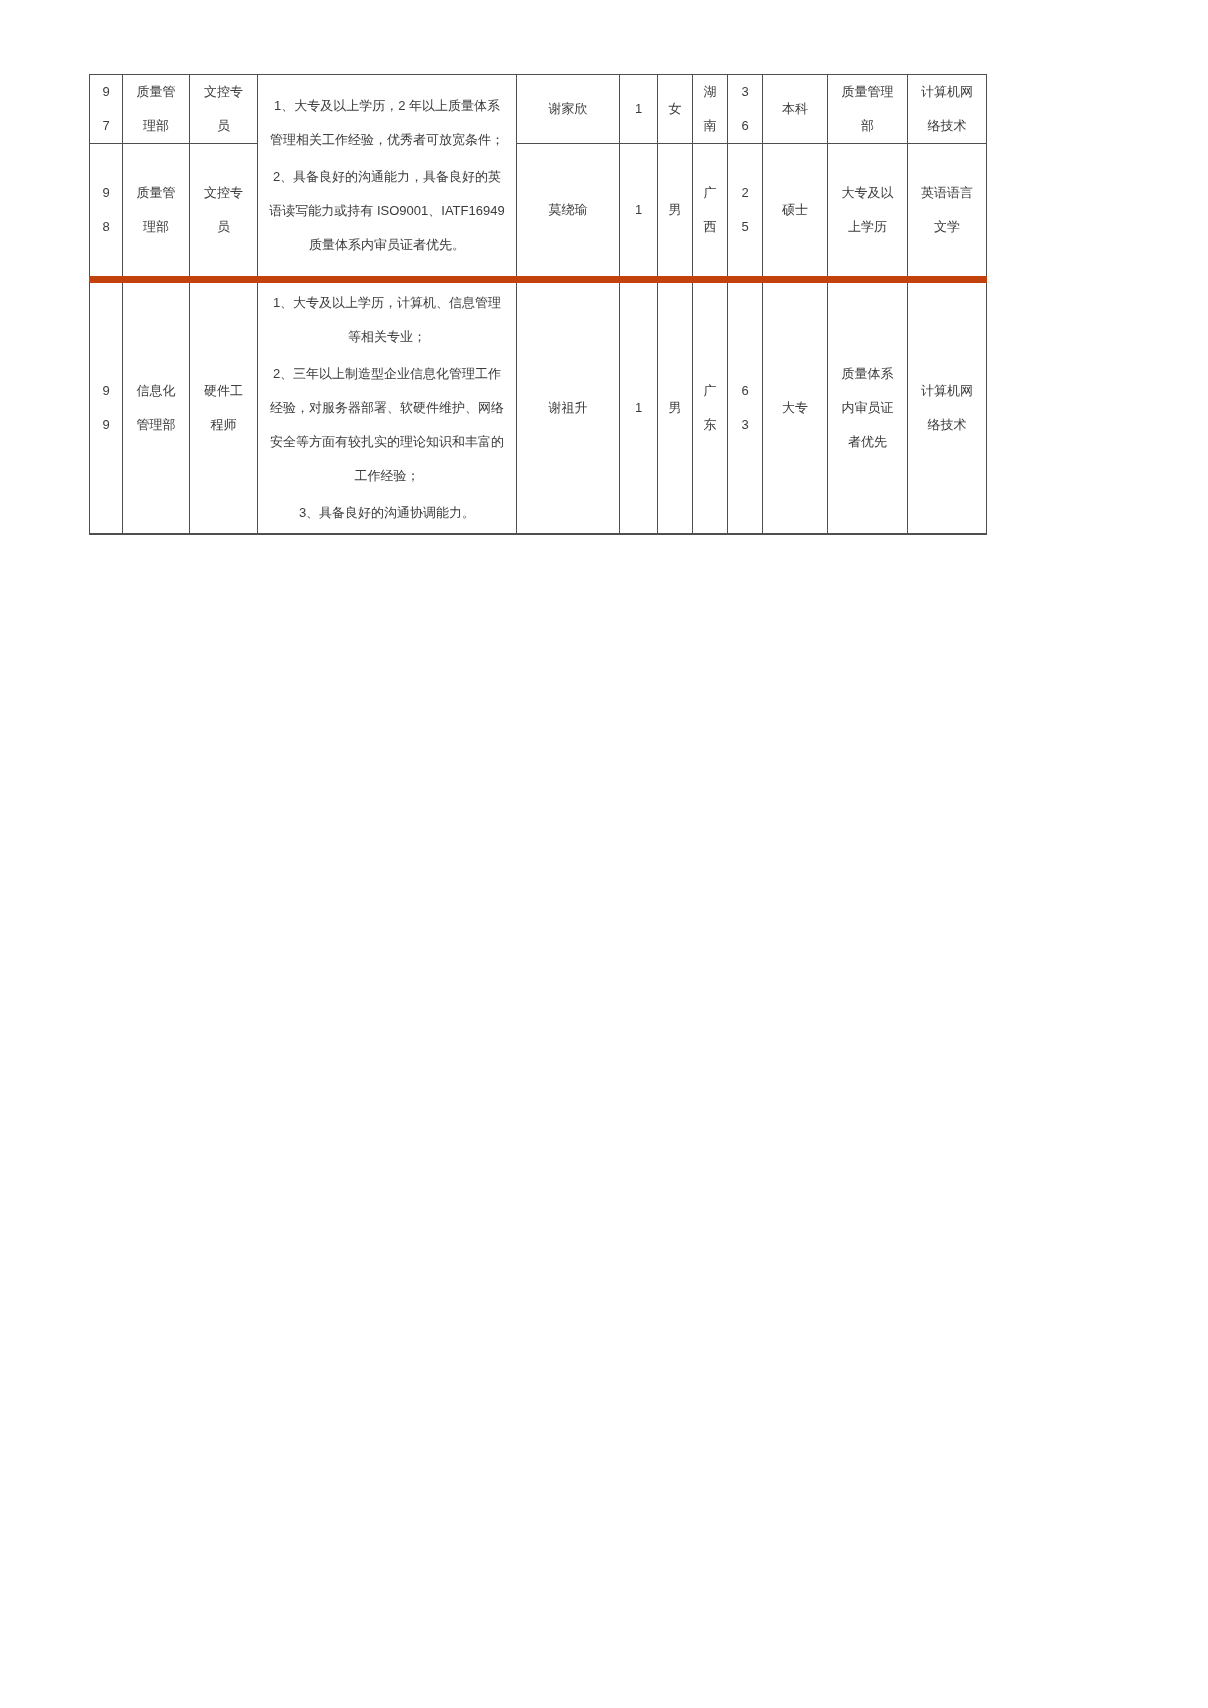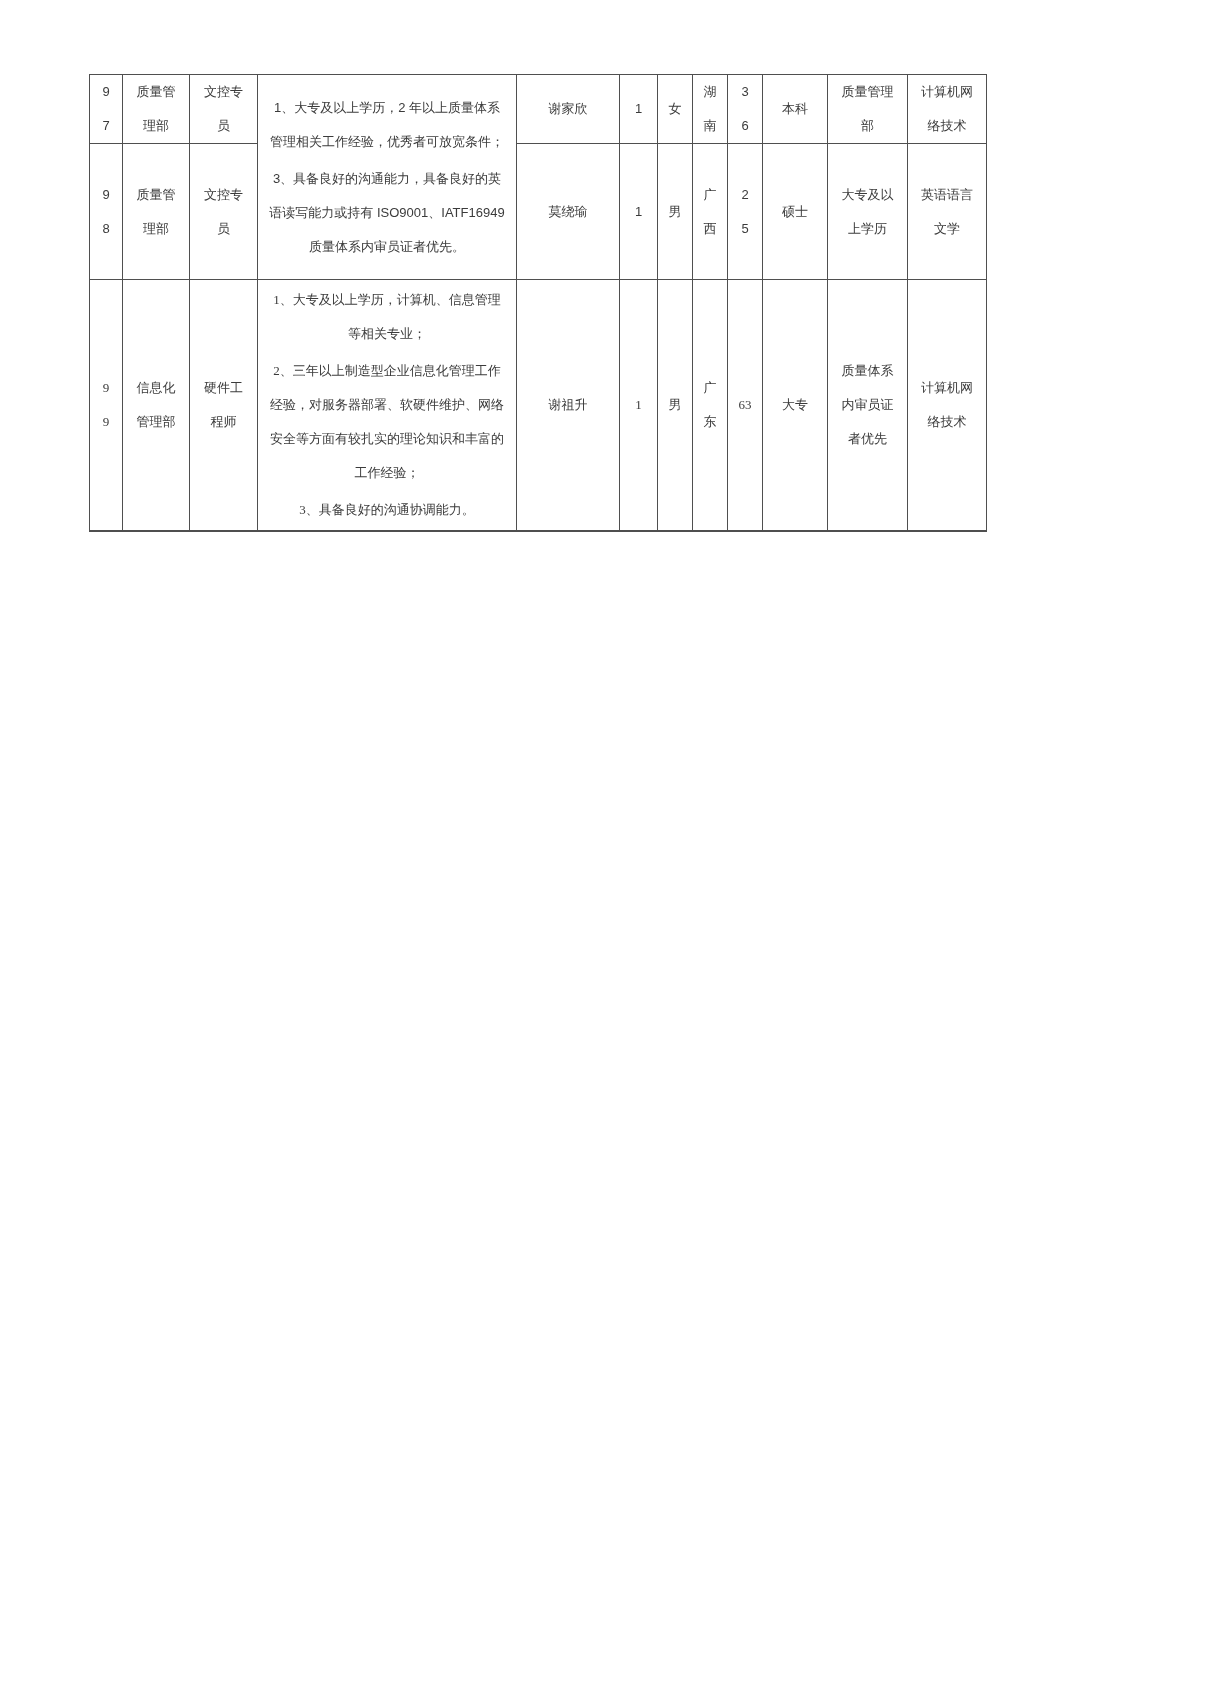--- a/index.html
+++ b/index.html
@@ -30,21 +30,21 @@
     text-align: center;
     vertical-align: middle;
     padding: 0 10px;
     line-height: 34px;
     overflow: hidden;
     word-break: break-all;
   }
   tr.r1 { height: 44px; }
   tr.r2 { height: 136px; }
   tr.r3 { height: 225px; }
-  tr.thick-top td { border-top: 1px solid #c2410c; font-family: Liberation Serif, serif; }
+  tr.thick-top td { border-top: 7px solid #c2410c; }
   tr.last td { border-bottom: 2px solid #4f4f4f; }
   td.req {
     padding: 2px 5px;
     text-align: center;
   }
   td.req .para {
     margin: 3px 0;
     line-height: 34px;
     text-align: center;
   }
@@ -68,21 +68,21 @@
       <col style="width:80px">
       <col style="width:79px">
     </colgroup>
     <tbody>
       <tr class="r1">
         <td>97</td>
         <td>质量管理部</td>
         <td>文控专员</td>
         <td class="req" rowspan="2">
           <div class="para">1、大专及以上学历，2 年以上质量体系管理相关工作经验，优秀者可放宽条件；</div>
-          <div class="para">3、具备良好的沟通能力，具备良好的英语读写能力或持有 ISO9001、IATF16949 质量体系内审员证者优先。</div>
+          <div class="para">2、具备良好的沟通能力，具备良好的英语读写能力或持有 ISO9001、IATF16949 质量体系内审员证者优先。</div>
         </td>
         <td>谢家欣</td>
         <td>1</td>
         <td>女</td>
         <td>湖南</td>
         <td>36</td>
         <td>本科</td>
         <td>质量管理部</td>
         <td>计算机网络技术</td>
       </tr>

